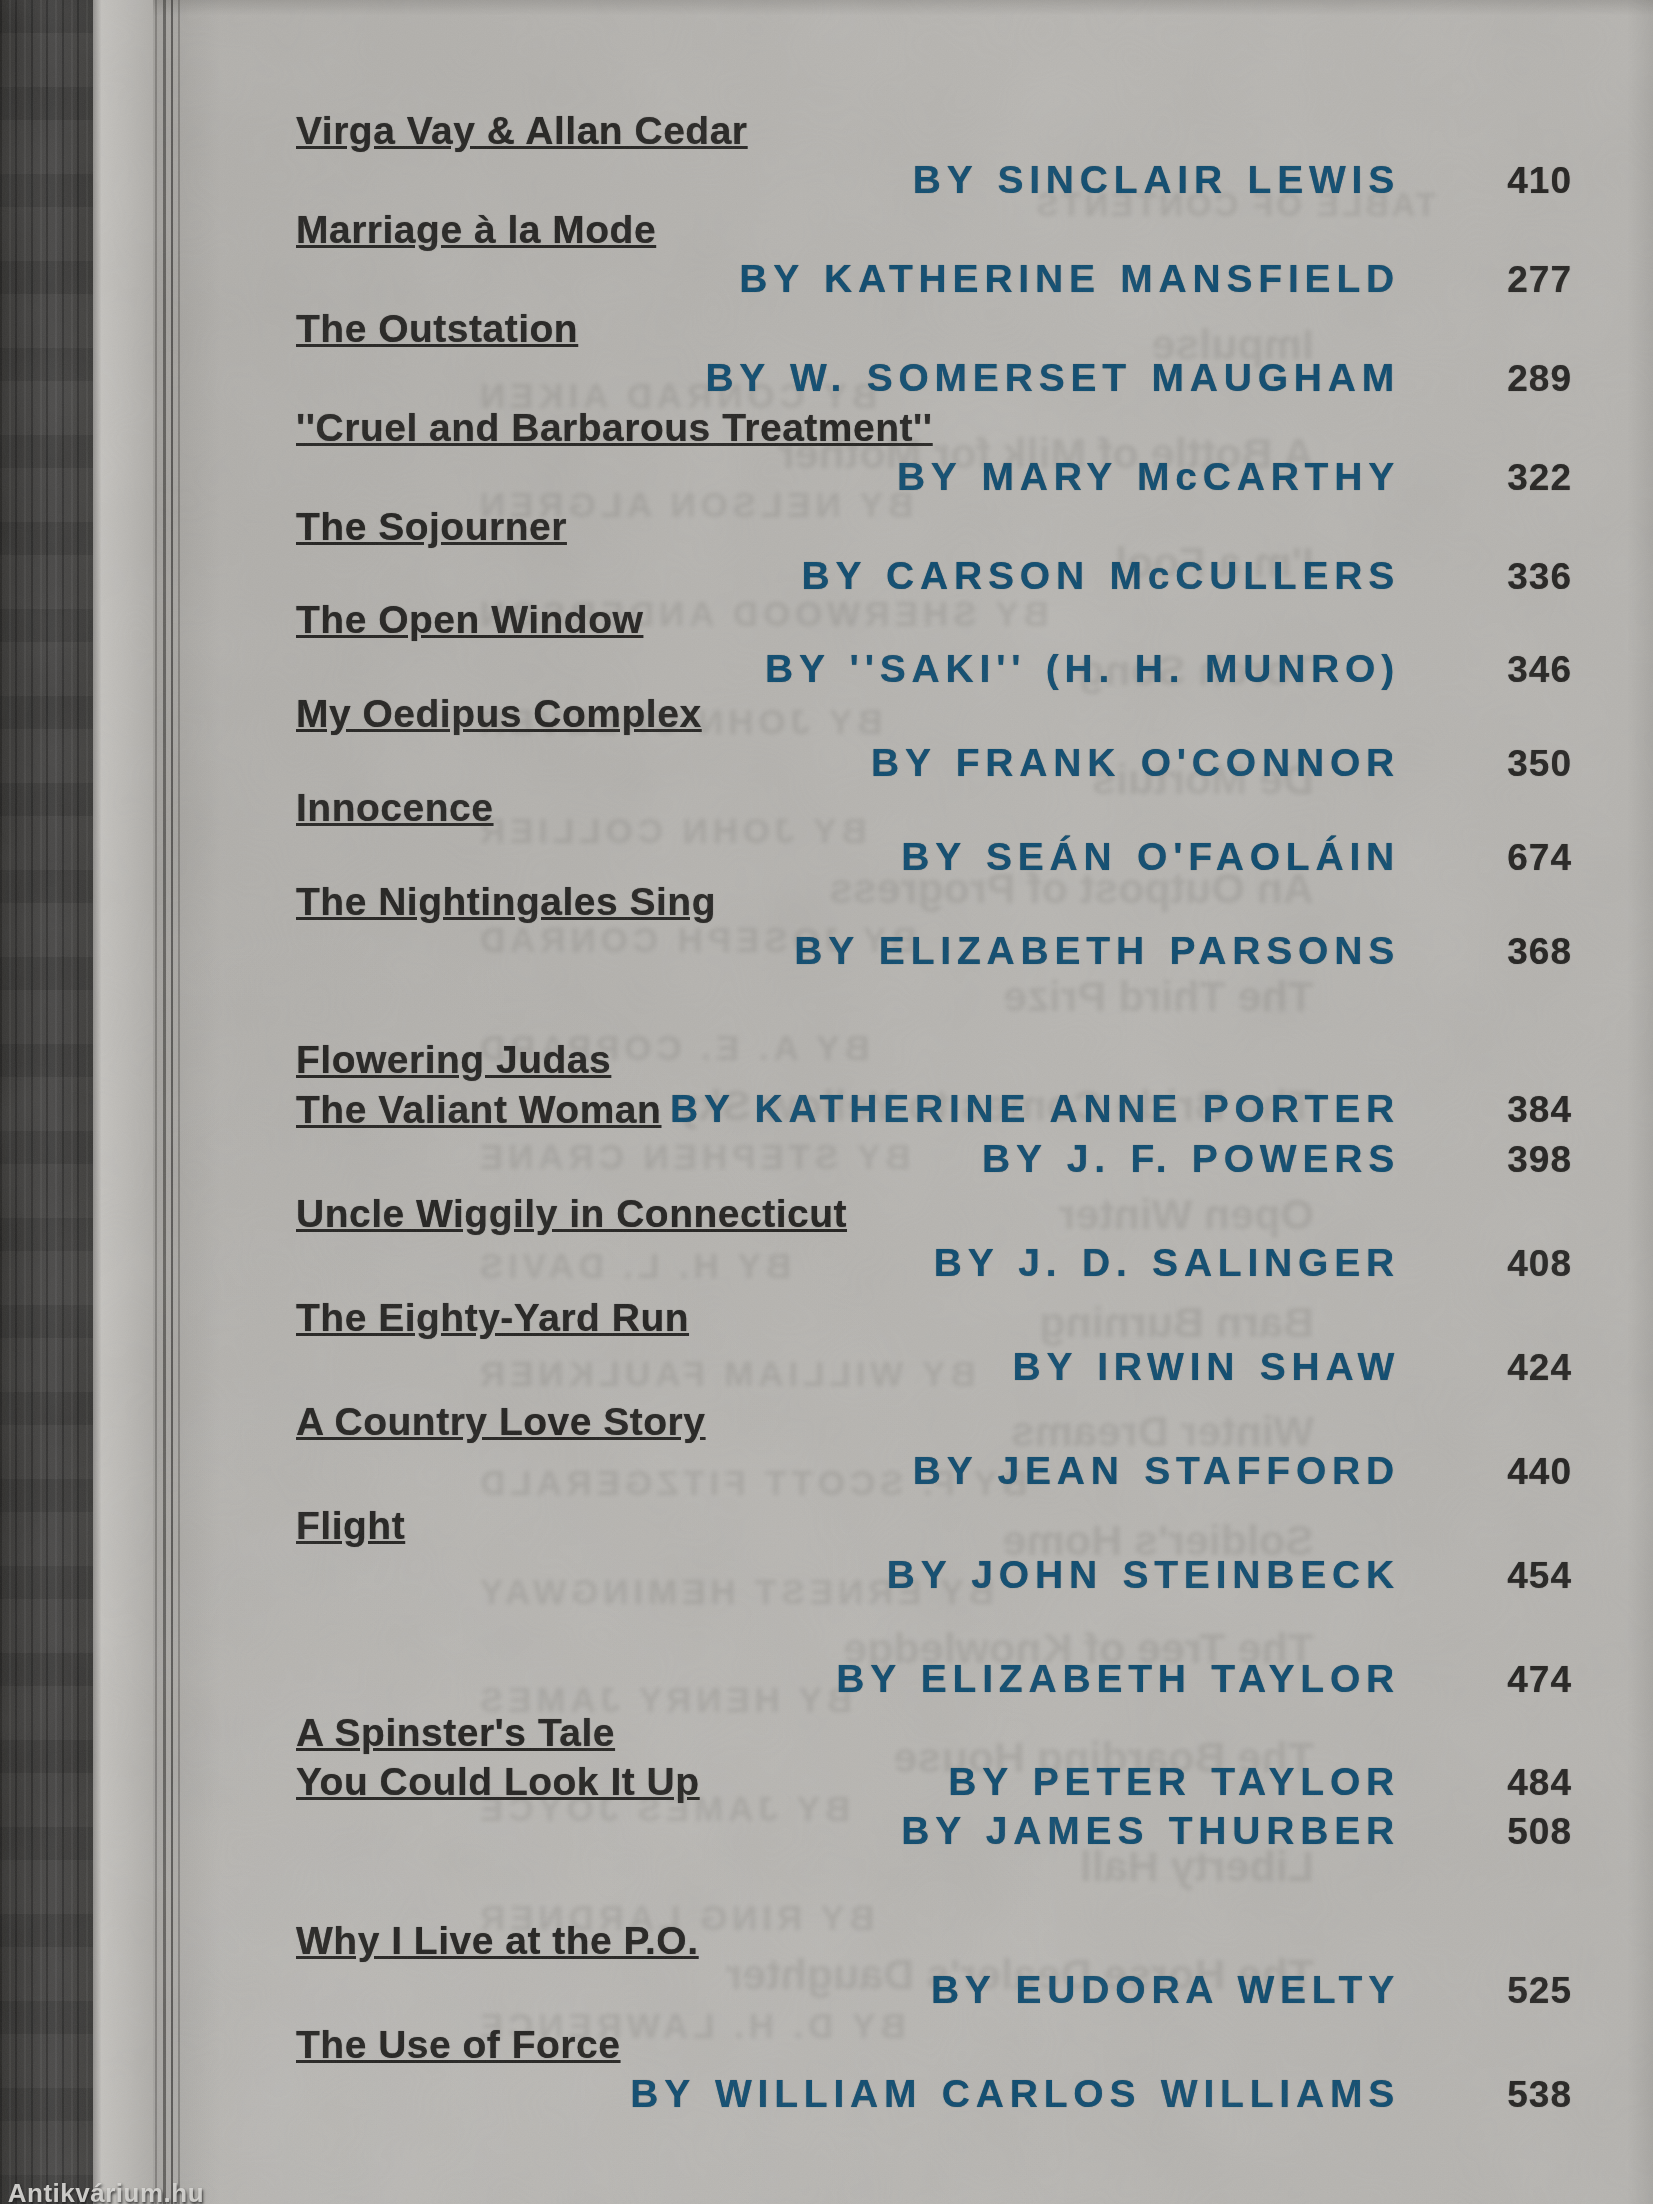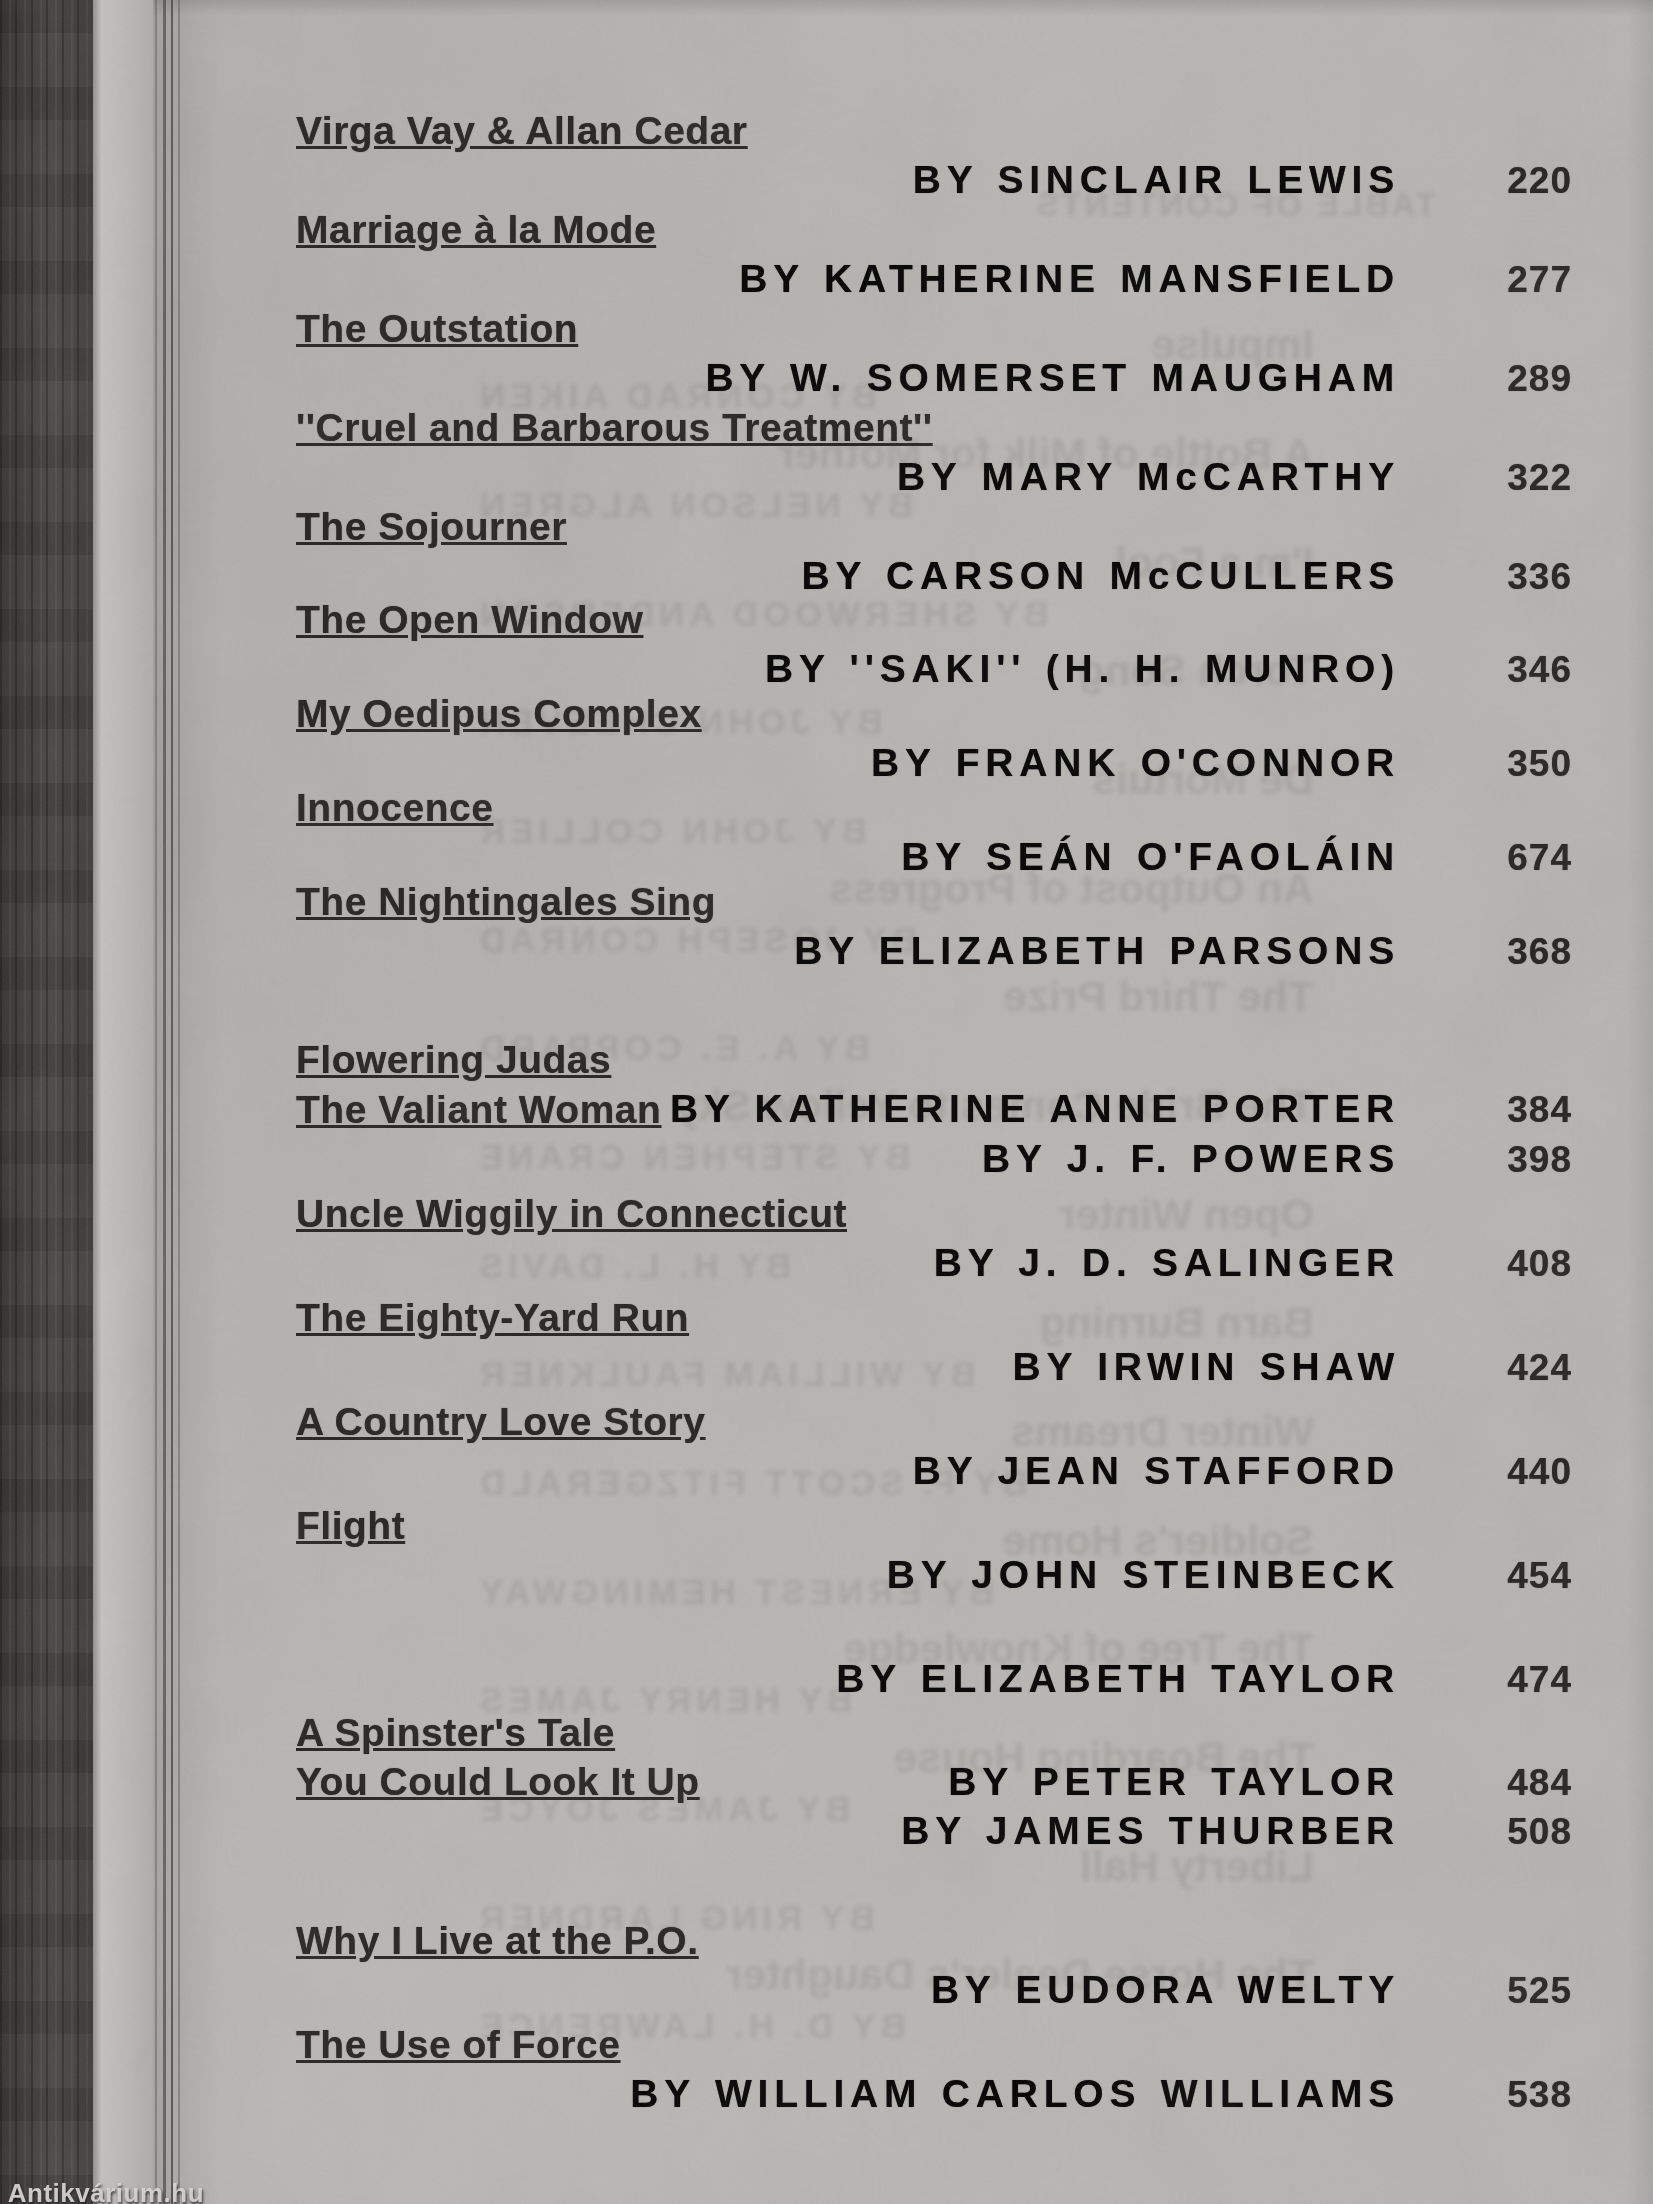--- a/index.html
+++ b/index.html
@@ -49,21 +49,21 @@
   .entry{position:absolute;left:296px;right:82px;height:109px;}
   .title{
     position:absolute;left:0;top:0;font-weight:700;font-size:39px;line-height:1;
     letter-spacing:0.5px;color:#232220;white-space:nowrap;
     text-shadow:0 0 1px rgba(35,34,32,.65);
     text-decoration:underline;
   }
   .byline{position:absolute;left:0;right:0;top:49px;height:49px;}
   .author{
     position:absolute;right:172px;top:0;font-weight:700;font-size:39px;line-height:1;
-    letter-spacing:5.8px;word-spacing:2.9px;color:#000000;white-space:nowrap;
+    letter-spacing:5.8px;word-spacing:2.9px;color:#0c4a6e;white-space:nowrap;
     text-shadow:0 0 1px rgba(35,34,32,.6);
   }
   .pagenum{
     position:absolute;right:0;top:1.9px;font-weight:700;font-size:37px;line-height:1;
     letter-spacing:1px;color:#232220;text-shadow:0 0 1px rgba(35,34,32,.6);
   }
   
   .watermark{
     position:absolute;left:7.8px;top:2178px;font-weight:700;font-size:26px;
     color:rgba(218,217,214,.92);text-shadow:1px 1.9px 2.9px rgba(10,10,10,.8);
@@ -169,21 +169,21 @@
     <div class="ghost-author">BY D. H. LAWRENCE</div>
   </div>
 </div>
   </div>
 
   <div class="toc" id="toc-entries">
   <div class="entry" style="top: 111px;">
     <div class="title">Virga Vay &amp; Allan Cedar</div>
     <div class="byline">
       <span class="author">BY SINCLAIR LEWIS</span>
-      <span class="pagenum">220</span>
+      <span class="pagenum">410</span>
     </div>
   </div>
 
   <div class="entry" style="top: 210px;">
     <div class="title">Marriage à la Mode</div>
     <div class="byline">
       <span class="author">BY KATHERINE MANSFIELD</span>
       <span class="pagenum">277</span>
     </div>
   </div>

